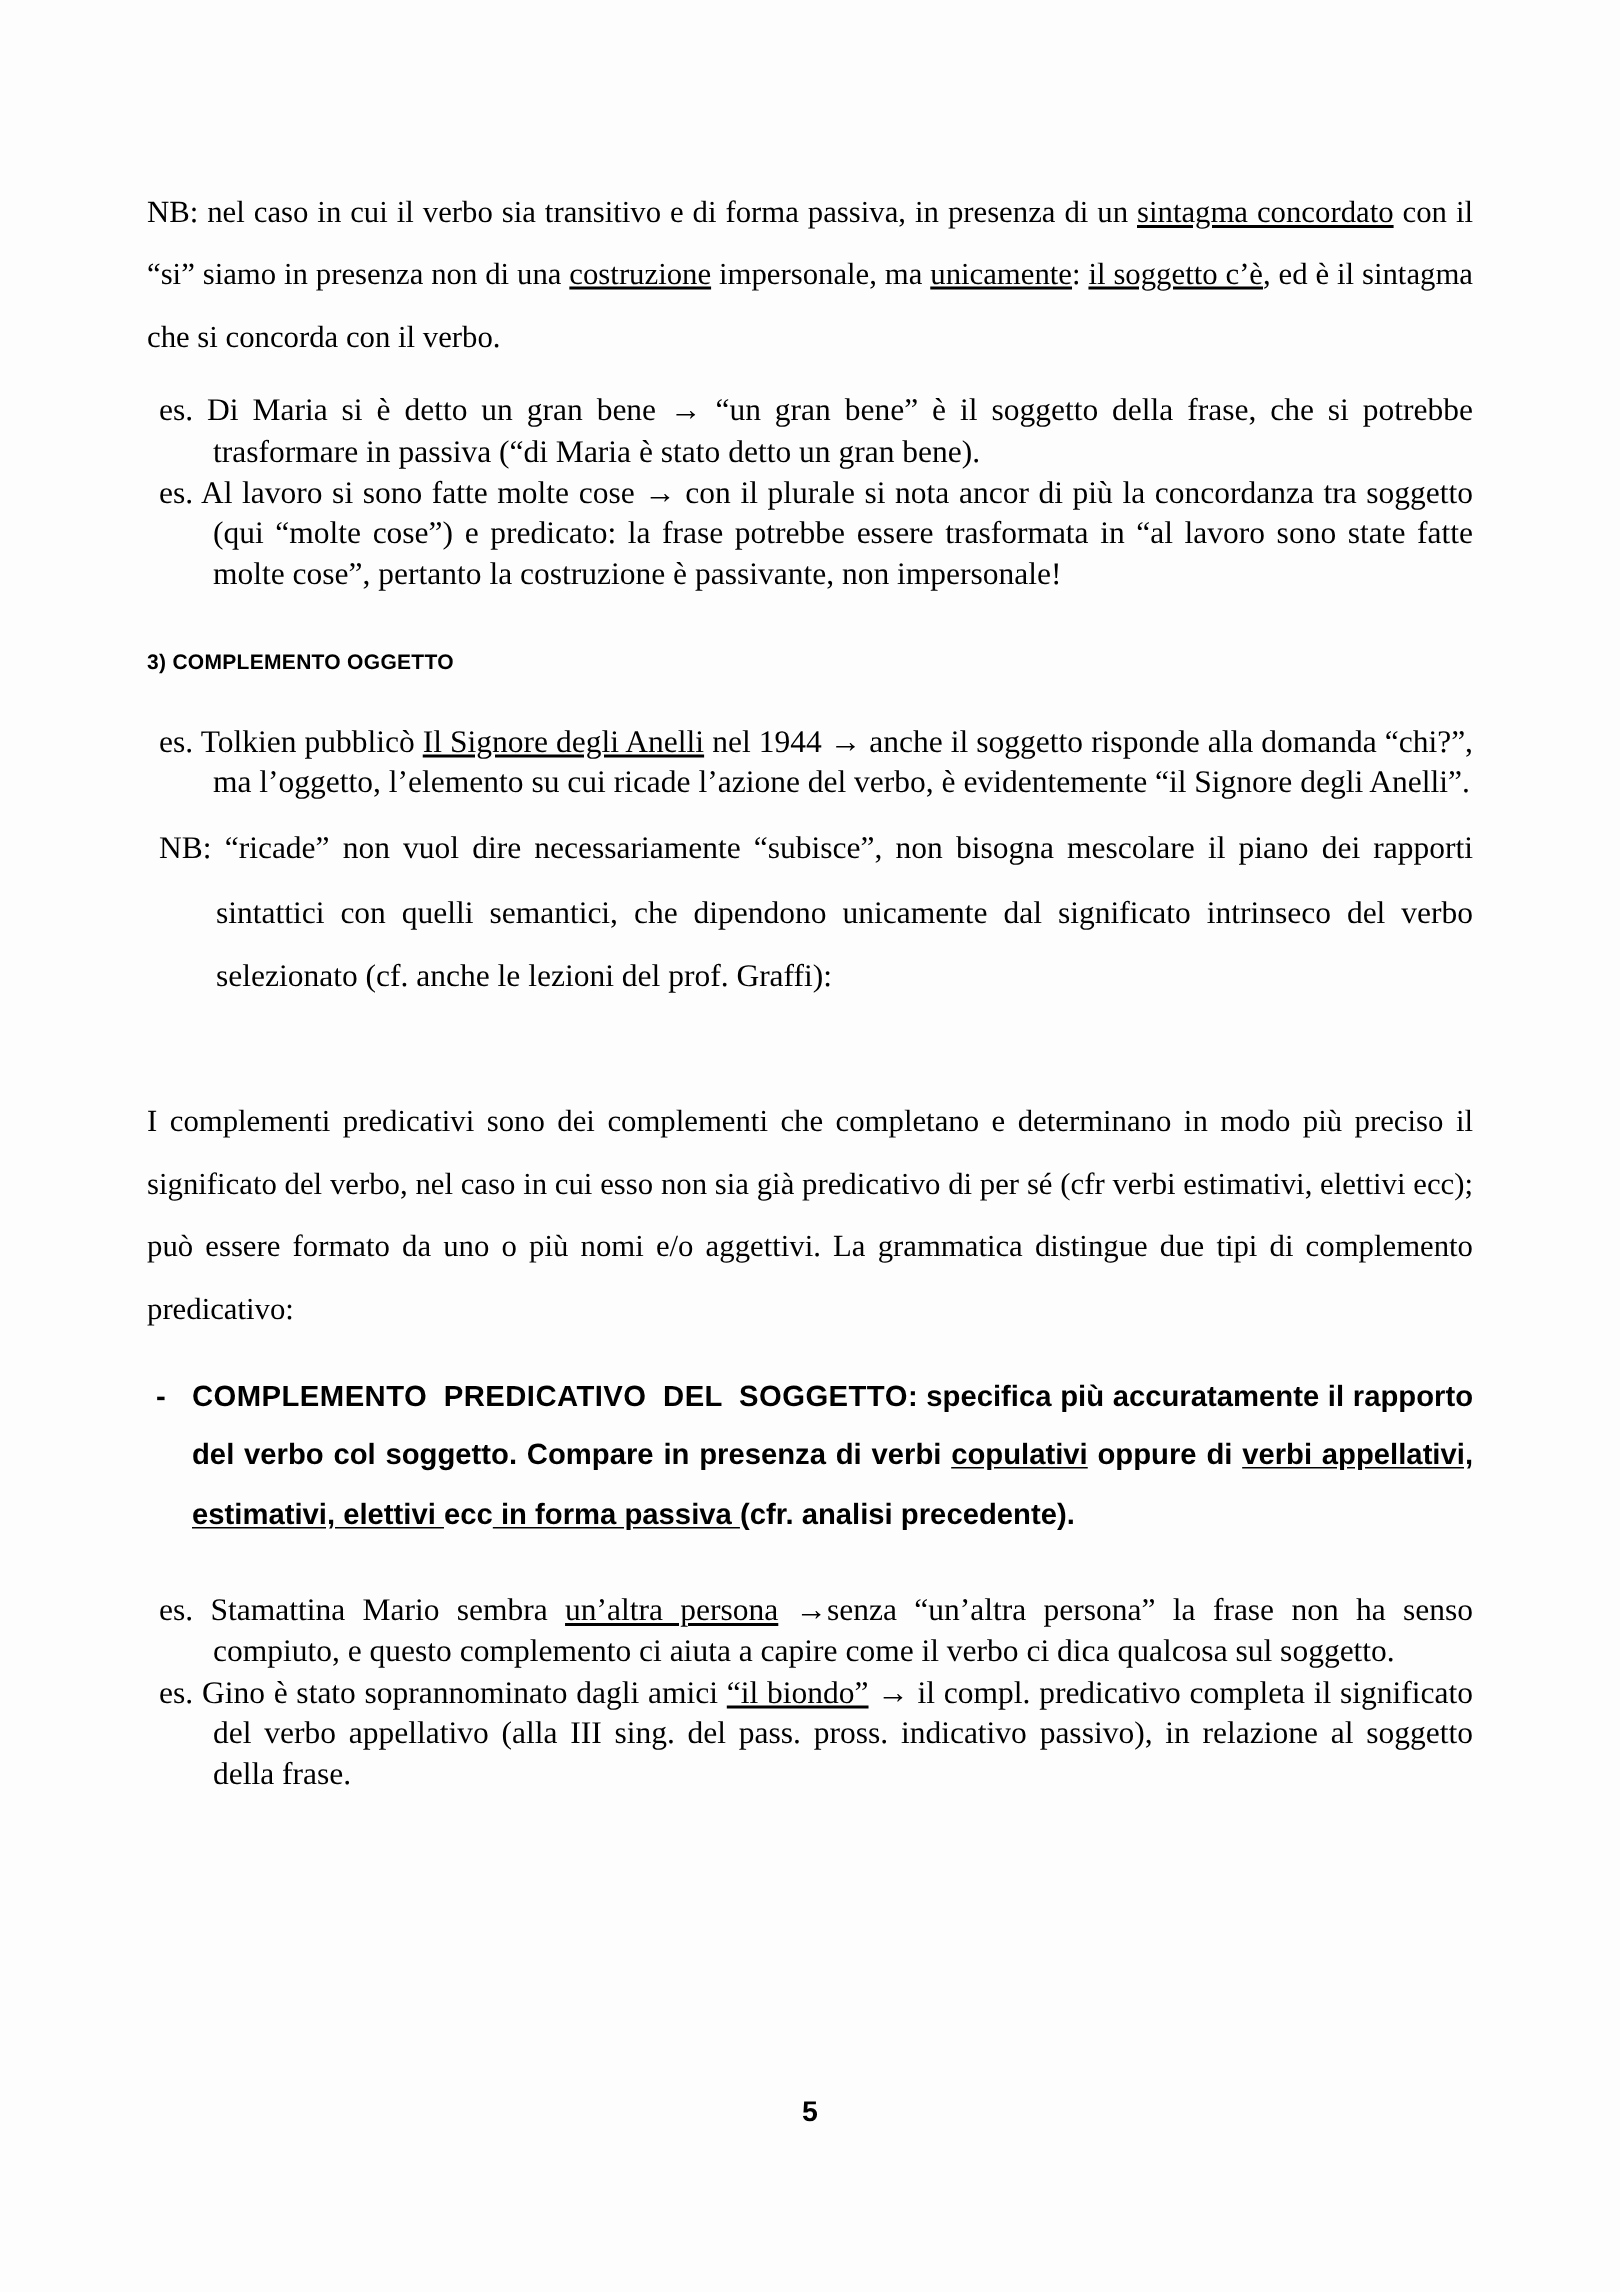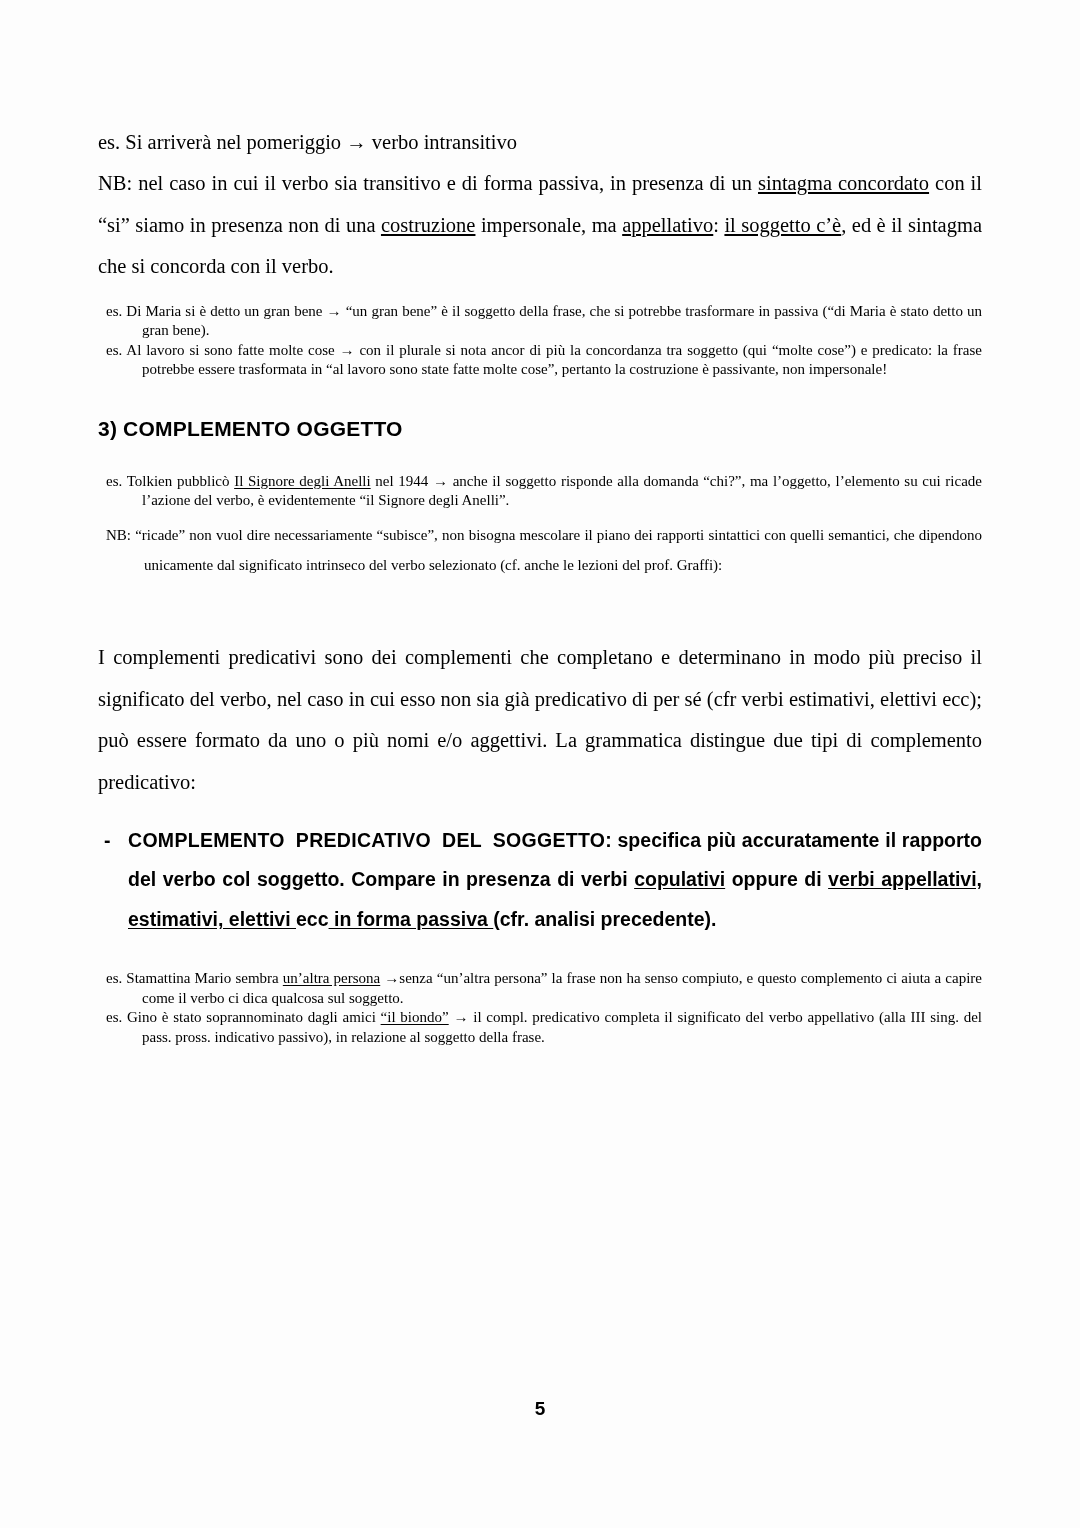--- a/index.html
+++ b/index.html
@@ -40,42 +40,42 @@
   }
 
   
   .ex-list {
     margin: 0;
     padding: 0;
     list-style: none;
   }
   .ex-item {
     font-family: "Liberation Serif", "DejaVu Serif", serif;
-    font-size: 15px;
+    font-size: 21px;
     color: #000;
     text-align: justify;
     line-height: 1.30;
     padding-left: 36px;
     text-indent: -36px;
     margin: 0 0 0 8px;
   }
   .ex-item.loose {
     line-height: 2.02;
     padding-left: 38px;
     text-indent: -38px;
   }
 
   u.ul { text-decoration: underline; text-underline-offset: 2px; }
   .iu { text-decoration: underline; text-underline-offset: 2px; }
 
   
   .section-heading {
     font-family: "Liberation Sans", "DejaVu Sans", sans-serif;
     font-weight: bold;
-    font-size: 21px;
+    font-size: 14px;
     letter-spacing: 0.2px;
     color: #000;
     margin: 0;
     line-height: 1.2;
   }
 
   
   .bold-block {
     font-family: "Liberation Sans", "DejaVu Sans", sans-serif;
     font-weight: bold;
@@ -122,28 +122,23 @@
     font-size: 19px;
     color: #000;
   }
 </style>
 </head>
 <body>
 
 <div class="page">
   <div class="content">
 
+
     <p class="body-text p-loose">
-      <span>es. Si arriverà nel pomeriggio</span>
-      <span>→</span>
-      <span>verbo intransitivo</span>
-    </p>
-
-    <p class="body-text p-loose">
-      <span>NB: nel caso in cui il verbo sia transitivo e di forma passiva, in presenza di un </span><u class="ul">sintagma concordato</u><span> con il “si” siamo in presenza non di una </span><u class="ul">costruzione</u><span> impersonale, ma </span><u class="ul">appellativo</u><span>: </span><u class="ul">il soggetto c’è</u><span>, ed è il sintagma che si concorda con il verbo.</span>
+      <span>NB: nel caso in cui il verbo sia transitivo e di forma passiva, in presenza di un </span><u class="ul">sintagma concordato</u><span> con il “si” siamo in presenza non di una </span><u class="ul">costruzione</u><span> impersonale, ma </span><u class="ul">unicamente</u><span>: </span><u class="ul">il soggetto c’è</u><span>, ed è il sintagma che si concorda con il verbo.</span>
     </p>
 
     <div class="sp-14"></div>
 
     <ul class="ex-list">
       <li class="ex-item">
         <span>es.</span>
         <span>Di Maria si è detto un gran bene → “un gran bene” è il soggetto della frase, che si potrebbe trasformare in passiva (“di Maria è stato detto un gran bene).</span>
       </li>
       <li class="ex-item">

